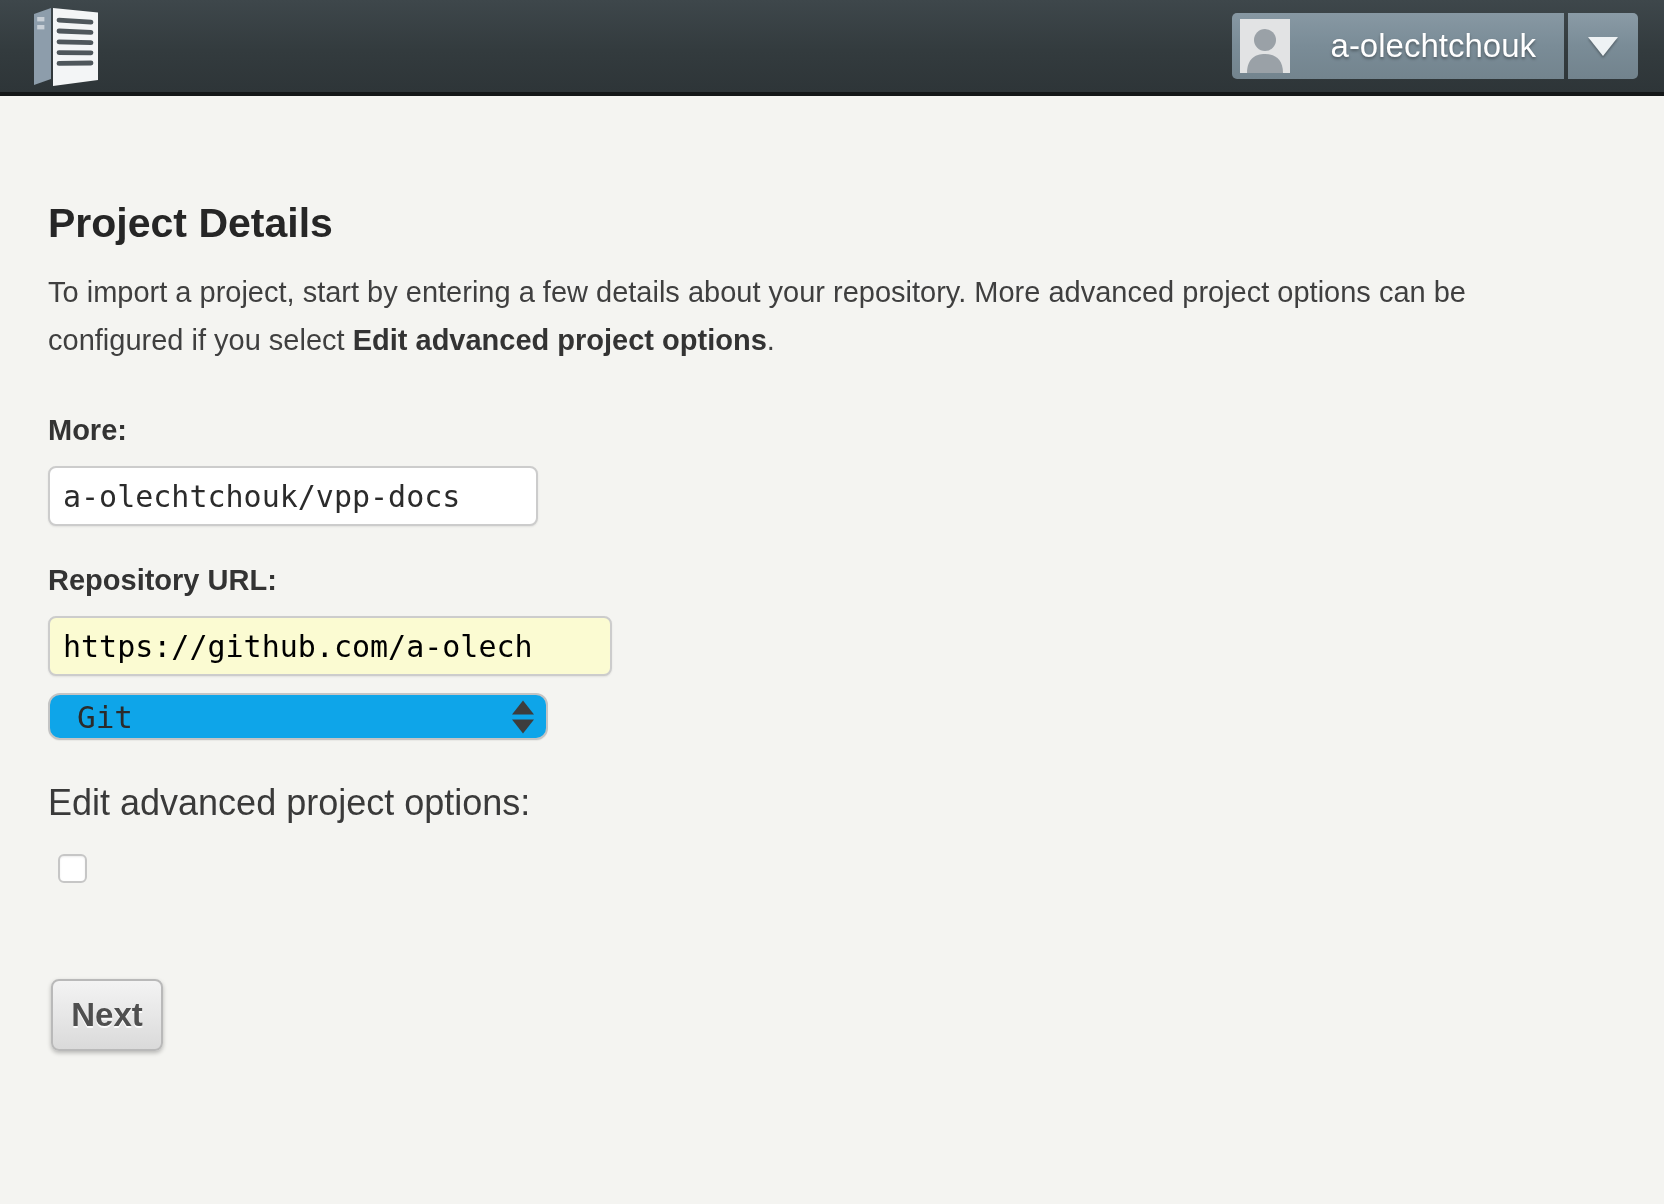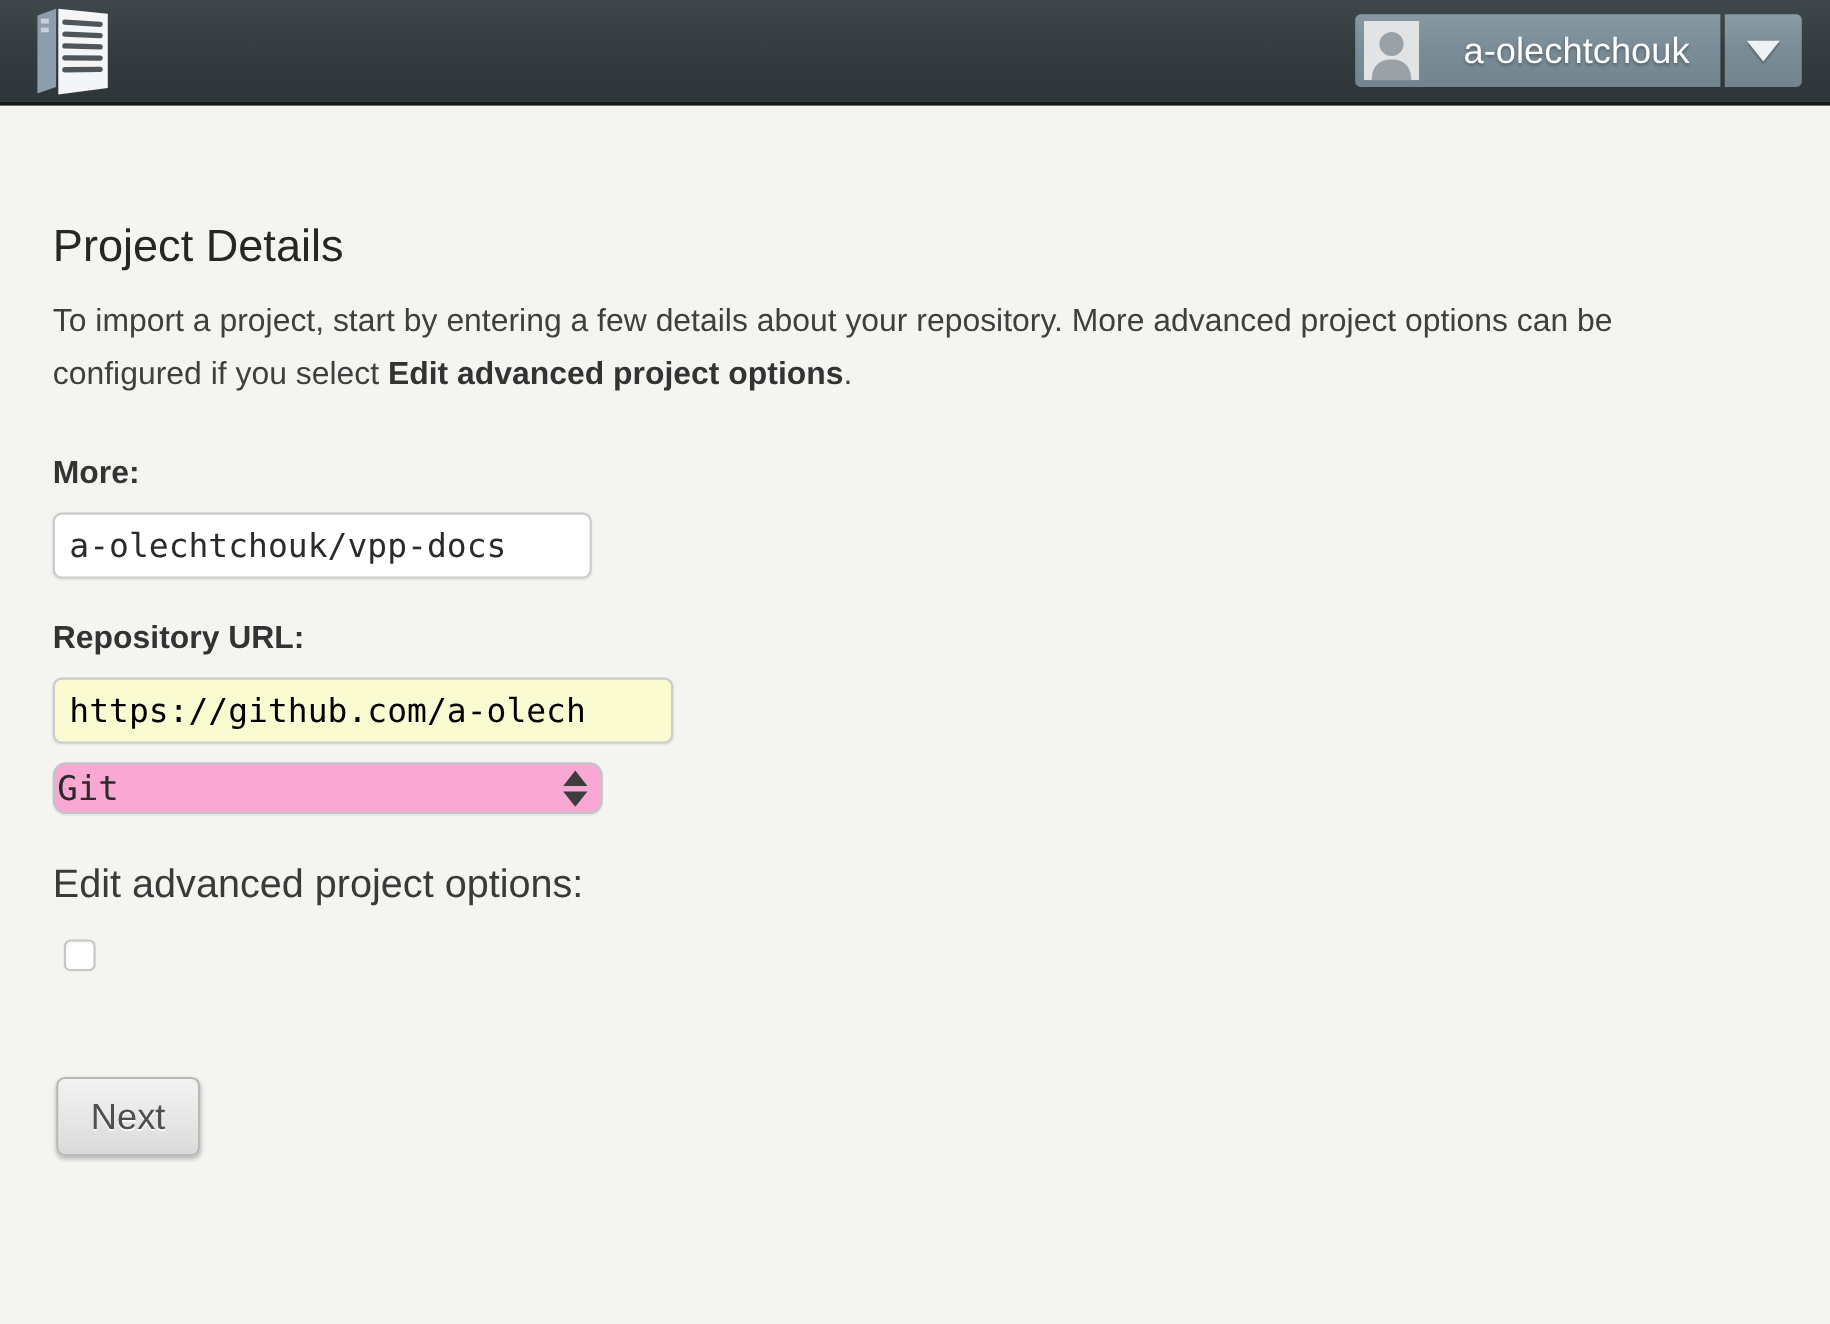--- a/index.html
+++ b/index.html
@@ -63,21 +63,21 @@
     border-right: 15px solid transparent;
     border-top: 19px solid #eef2f4;
     filter: drop-shadow(0 2px 1px rgba(0,0,0,0.3));
   }
 
   
   .main { padding: 0 48px; }
   .page-title {
     margin-top: 104px;
     font-size: 41px;
-    font-weight: normal;
+    font-weight: bold;
     color: #262626;
   }
   .intro {
     margin-top: 21px;
     font-size: 29px;
     line-height: 48px;
     color: #3f3f3f;
   }
   .intro .line { display: block; white-space: nowrap; }
   .intro strong { color: #333; }
@@ -122,26 +122,26 @@
   .help-text {
     margin-top: 23px;
     font-size: 29px;
     color: #9b9b9b;
   }
 
   .select-box {
     margin-top: 17px;
     width: 500px;
     height: 47px;
-    background: #f9a8d4;
+    background: #0ea5e9;
     border: 2px solid #c4c4c4;
     border-radius: 12px;
     display: flex;
     align-items: center;
-    padding: 0 2px;
+    padding: 0 27px;
     position: relative;
     cursor: pointer;
     box-shadow: 0 1px 1px rgba(0,0,0,0.05);
   }
   .select-value {
     font-family: "DejaVu Sans Mono", monospace;
     font-size: 31px;
     color: #2b2b2b;
   }
   .select-arrows {
@@ -177,28 +177,28 @@
     background: #ffffff;
     border: 2px solid #c6c6c6;
     border-radius: 6px;
     box-shadow: inset 0 1px 2px rgba(0,0,0,0.08);
     cursor: pointer;
   }
 
   .next-button {
     display: block;
     margin: 96px 0 0 3px;
-    width: 131px;
+    width: 112px;
     height: 72px;
     background: linear-gradient(180deg, #f3f3f3 0%, #e7e7e7 50%, #dadada 100%);
     border: 2px solid #b9b9b9;
     border-radius: 8px;
     font-family: "Liberation Sans", sans-serif;
     font-size: 33px;
-    font-weight: normal;
+    font-weight: bold;
     color: #4f4f4f;
     text-shadow: 0 2px 0 rgba(255,255,255,0.85);
     box-shadow: 0 2px 4px rgba(0,0,0,0.25);
     cursor: pointer;
   }
 </style>
 </head>
 <body>
 
 <header class="header">

